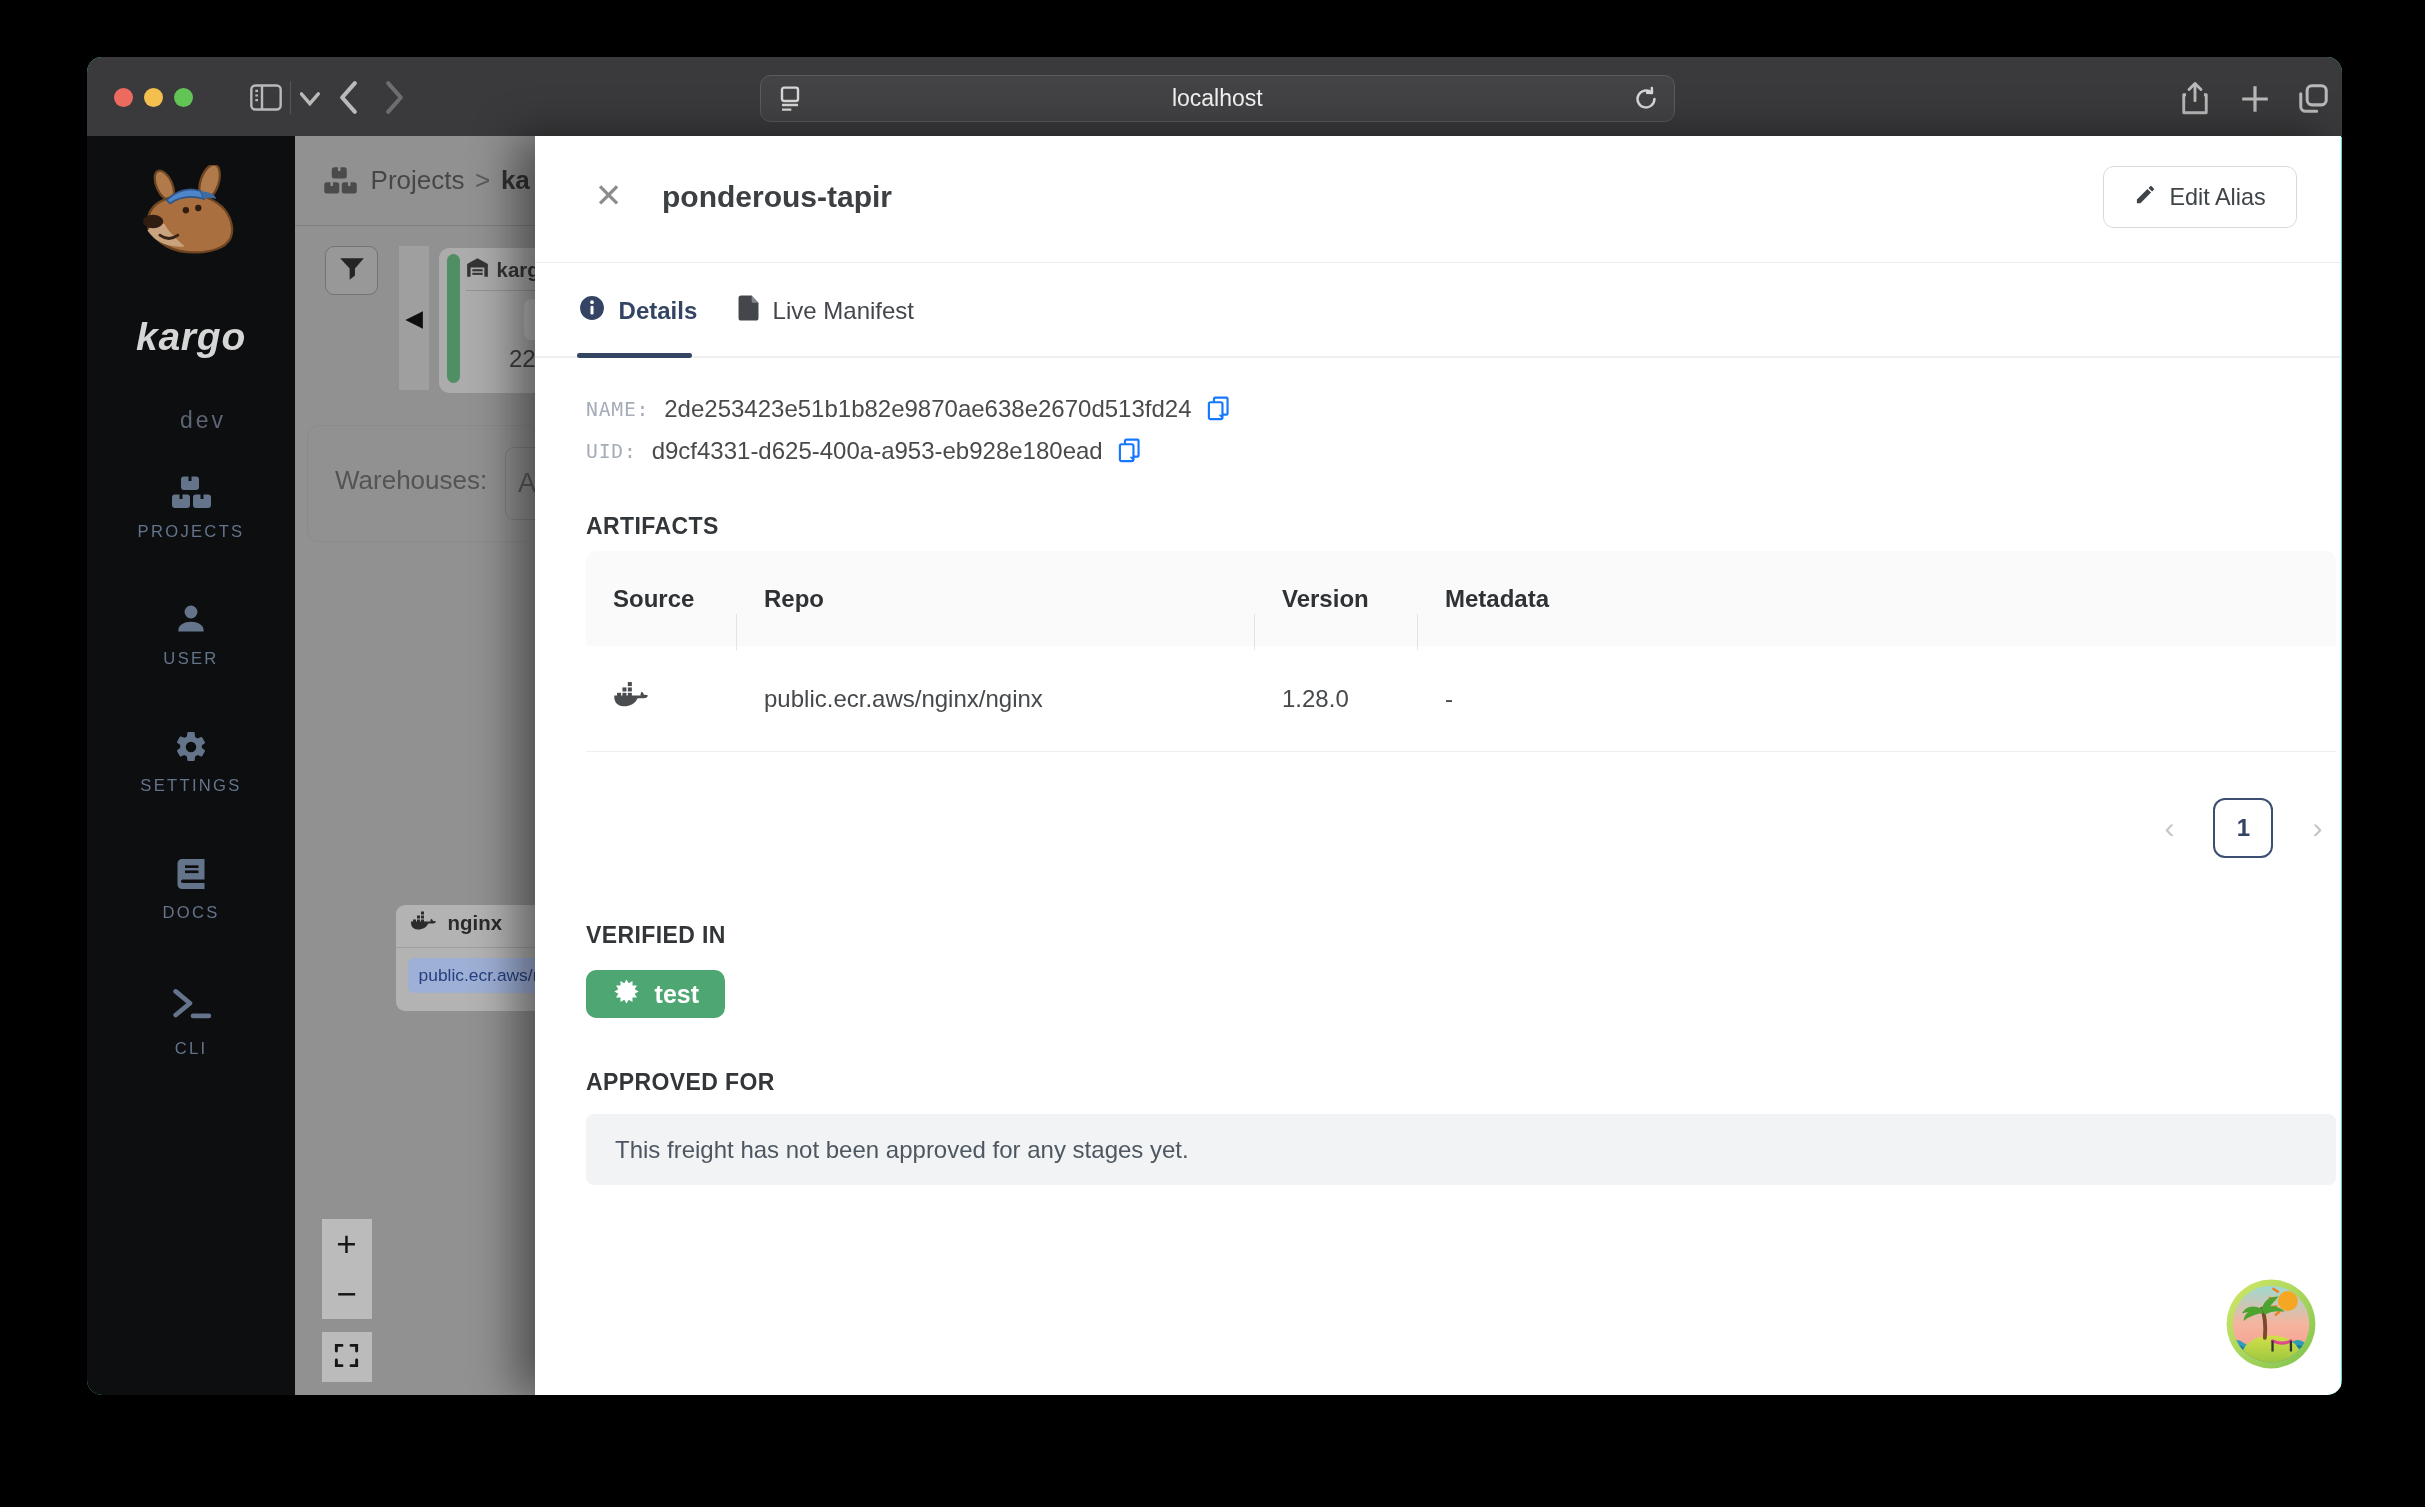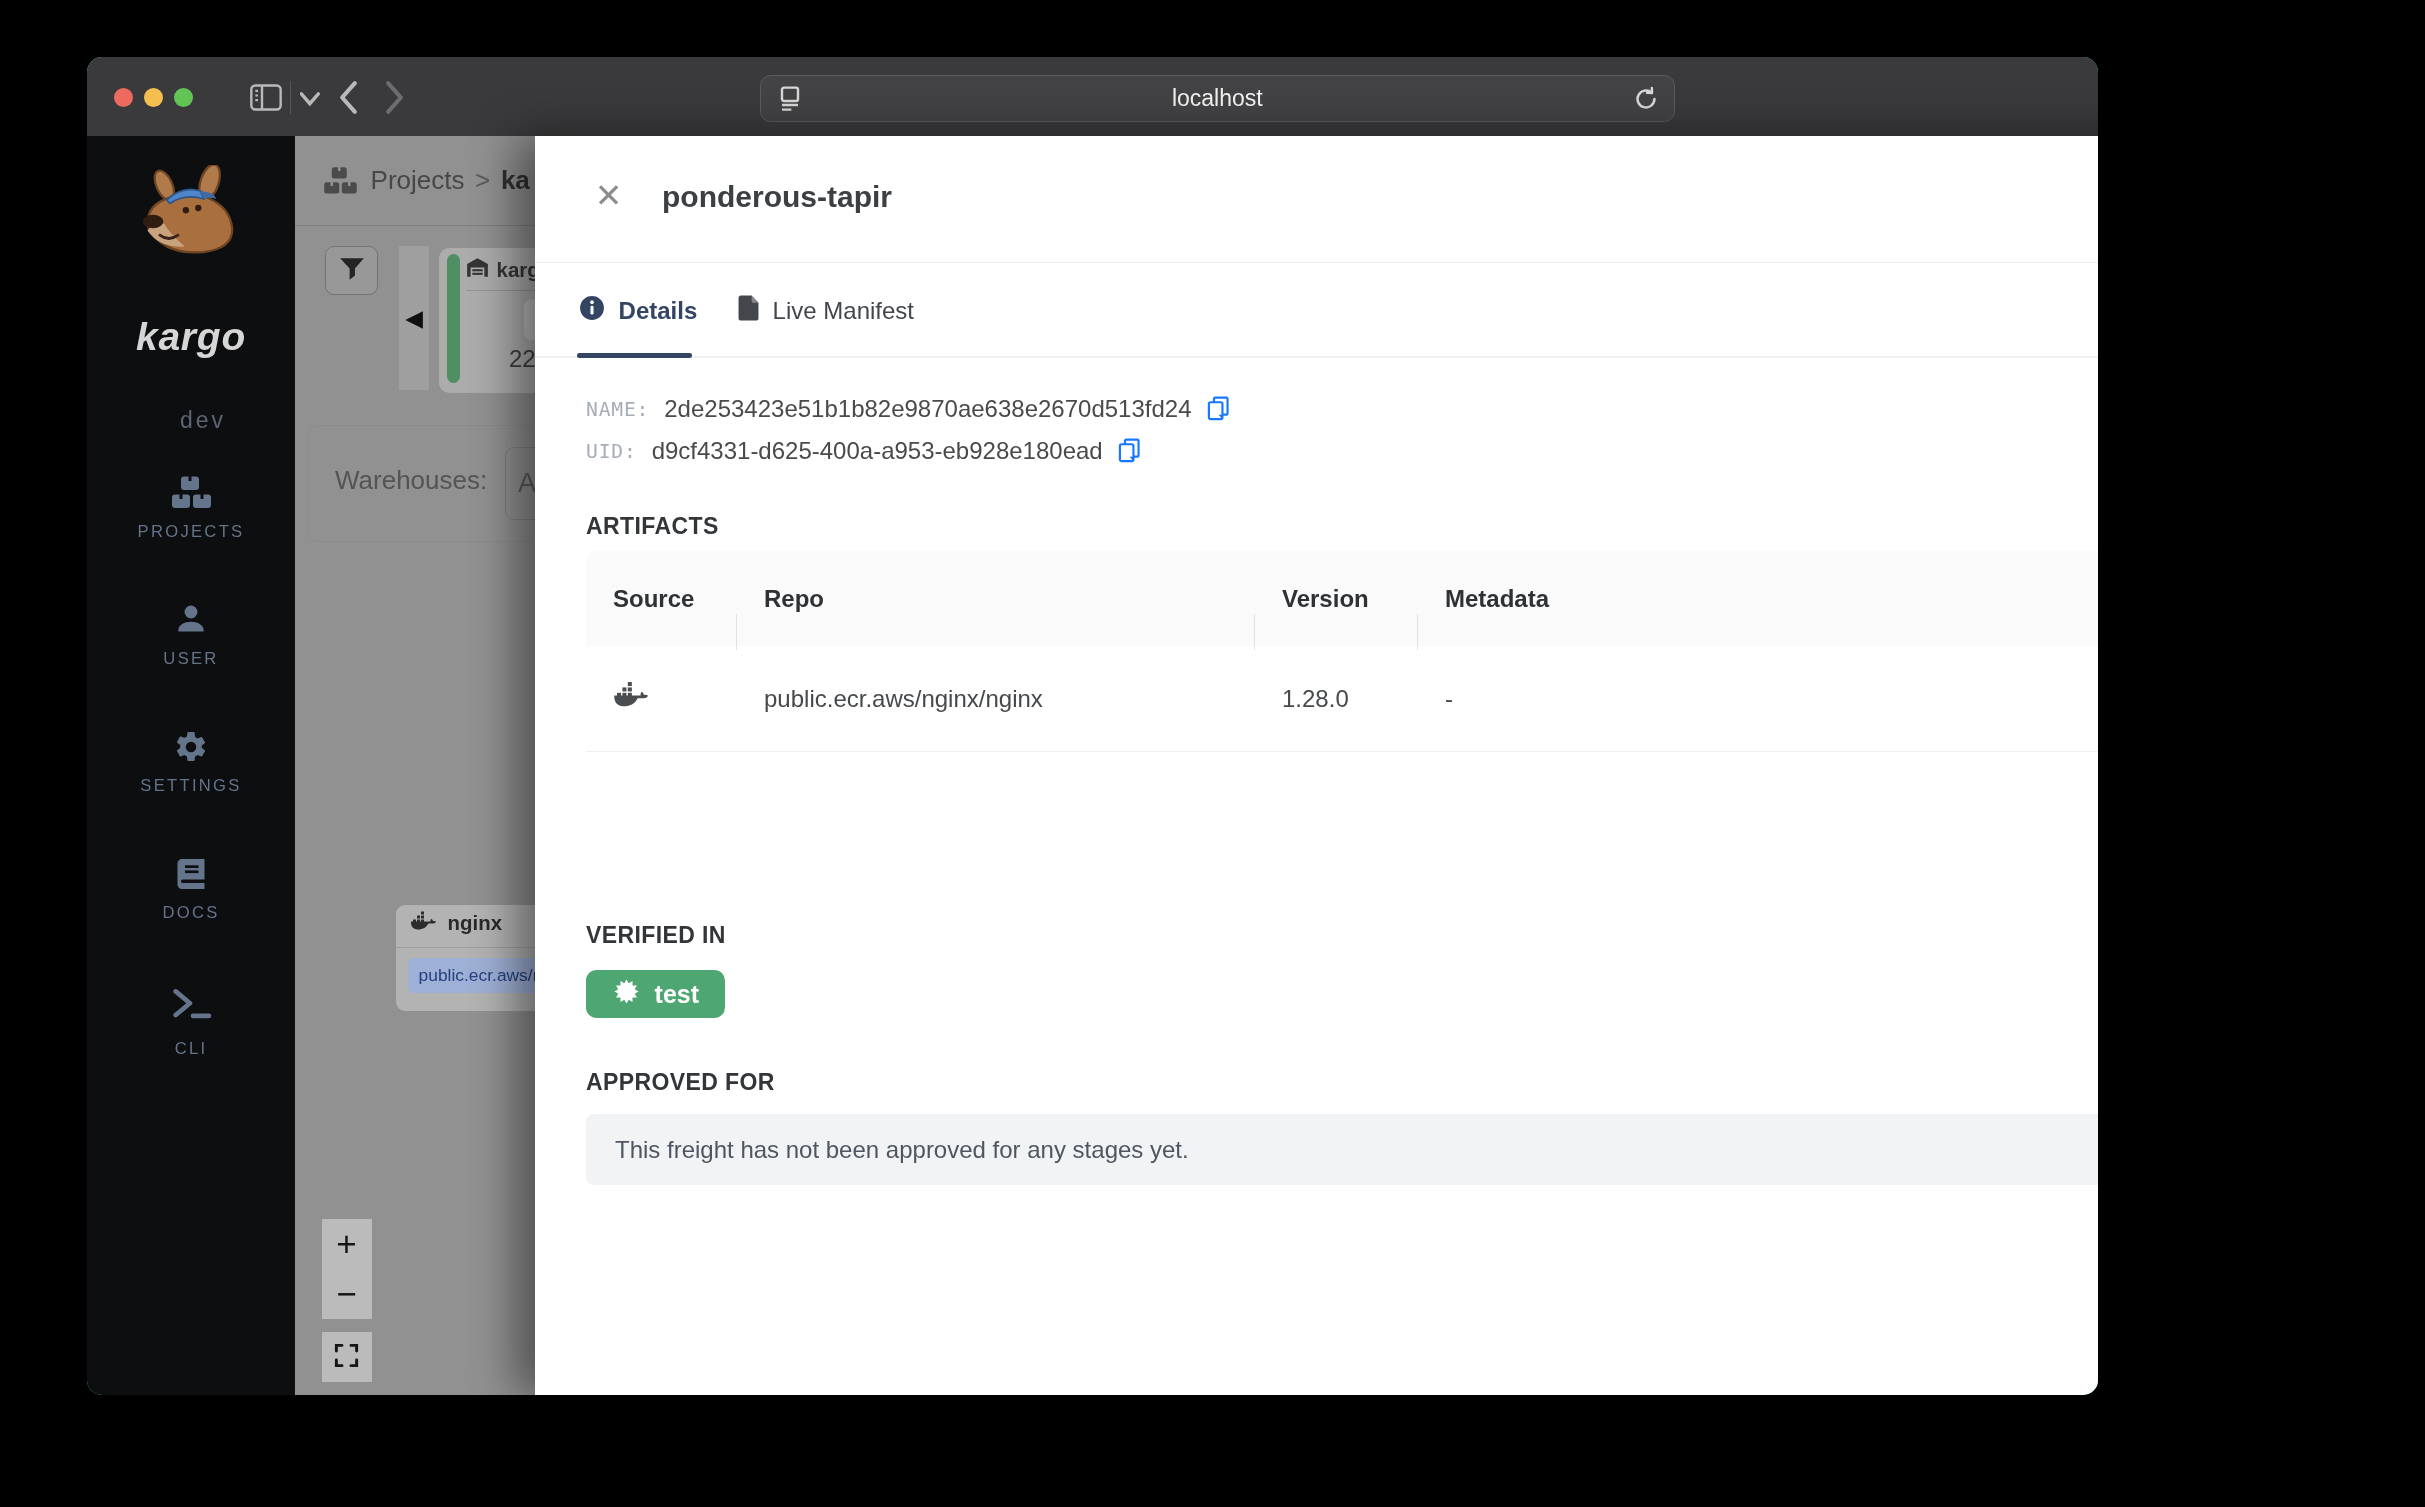--- a/index.html
+++ b/index.html
@@ -1,19 +1,19 @@
 <!DOCTYPE html>
 <html style="font-size:12px"><head>
 <meta charset="utf-8">
 <style>
   html,body{margin:0;padding:0;background:#000;width:2426px;height:1508px;overflow:hidden;
     font-family:"Liberation Sans",sans-serif;-webkit-font-smoothing:antialiased;}
   .abs{position:absolute;}
   
-  .window{left:87px;top:57px;width:2011px;height:1338px;border-radius:15px;overflow:hidden;
+  .window{left:87px;top:57px;width:2255px;height:1338px;border-radius:15px;overflow:hidden;
     background:#5eead4;box-shadow:0 23px 60px rgba(0,0,0,.8);}
   .titlebar{left:0;top:0;width:2255px;height:79px;background:#3a3a3c;border-bottom:0.8px solid #232324;}
   .light{width:19px;height:19px;border-radius:50%;top:31px;}
   .tb-icon{color:#b9b9ba;top:27px;}
   .tb-icon svg{display:block;}
   .tb-dim{color:#6d6d6f;}
   .urlbar{left:673px;top:18px;width:913px;height:45px;background:#434345;border:1.5px solid #5c5c5e;
     border-radius:10.6px;display:flex;align-items:center;color:#e8e8e8;}
   .urltext{flex:1;text-align:center;font-size:23px;color:#f2f2f2;}
   

